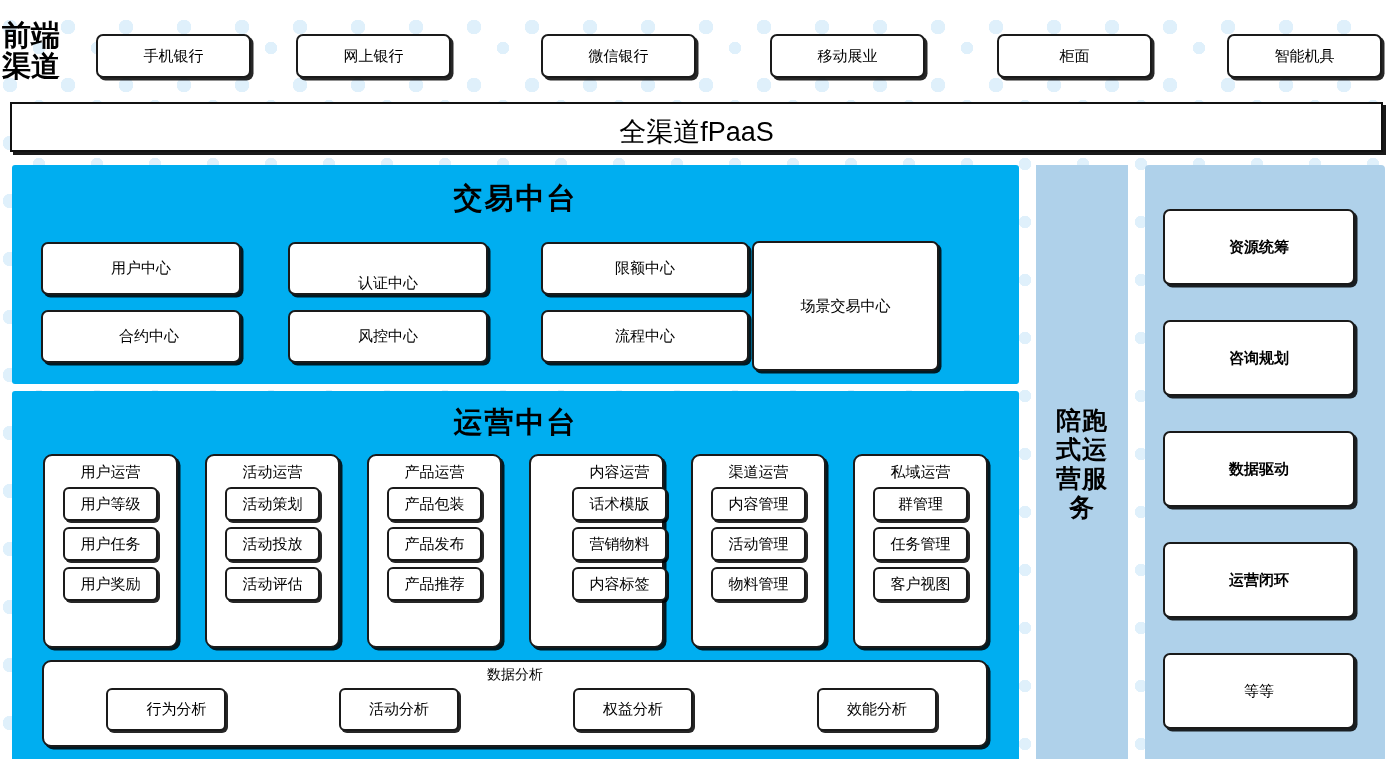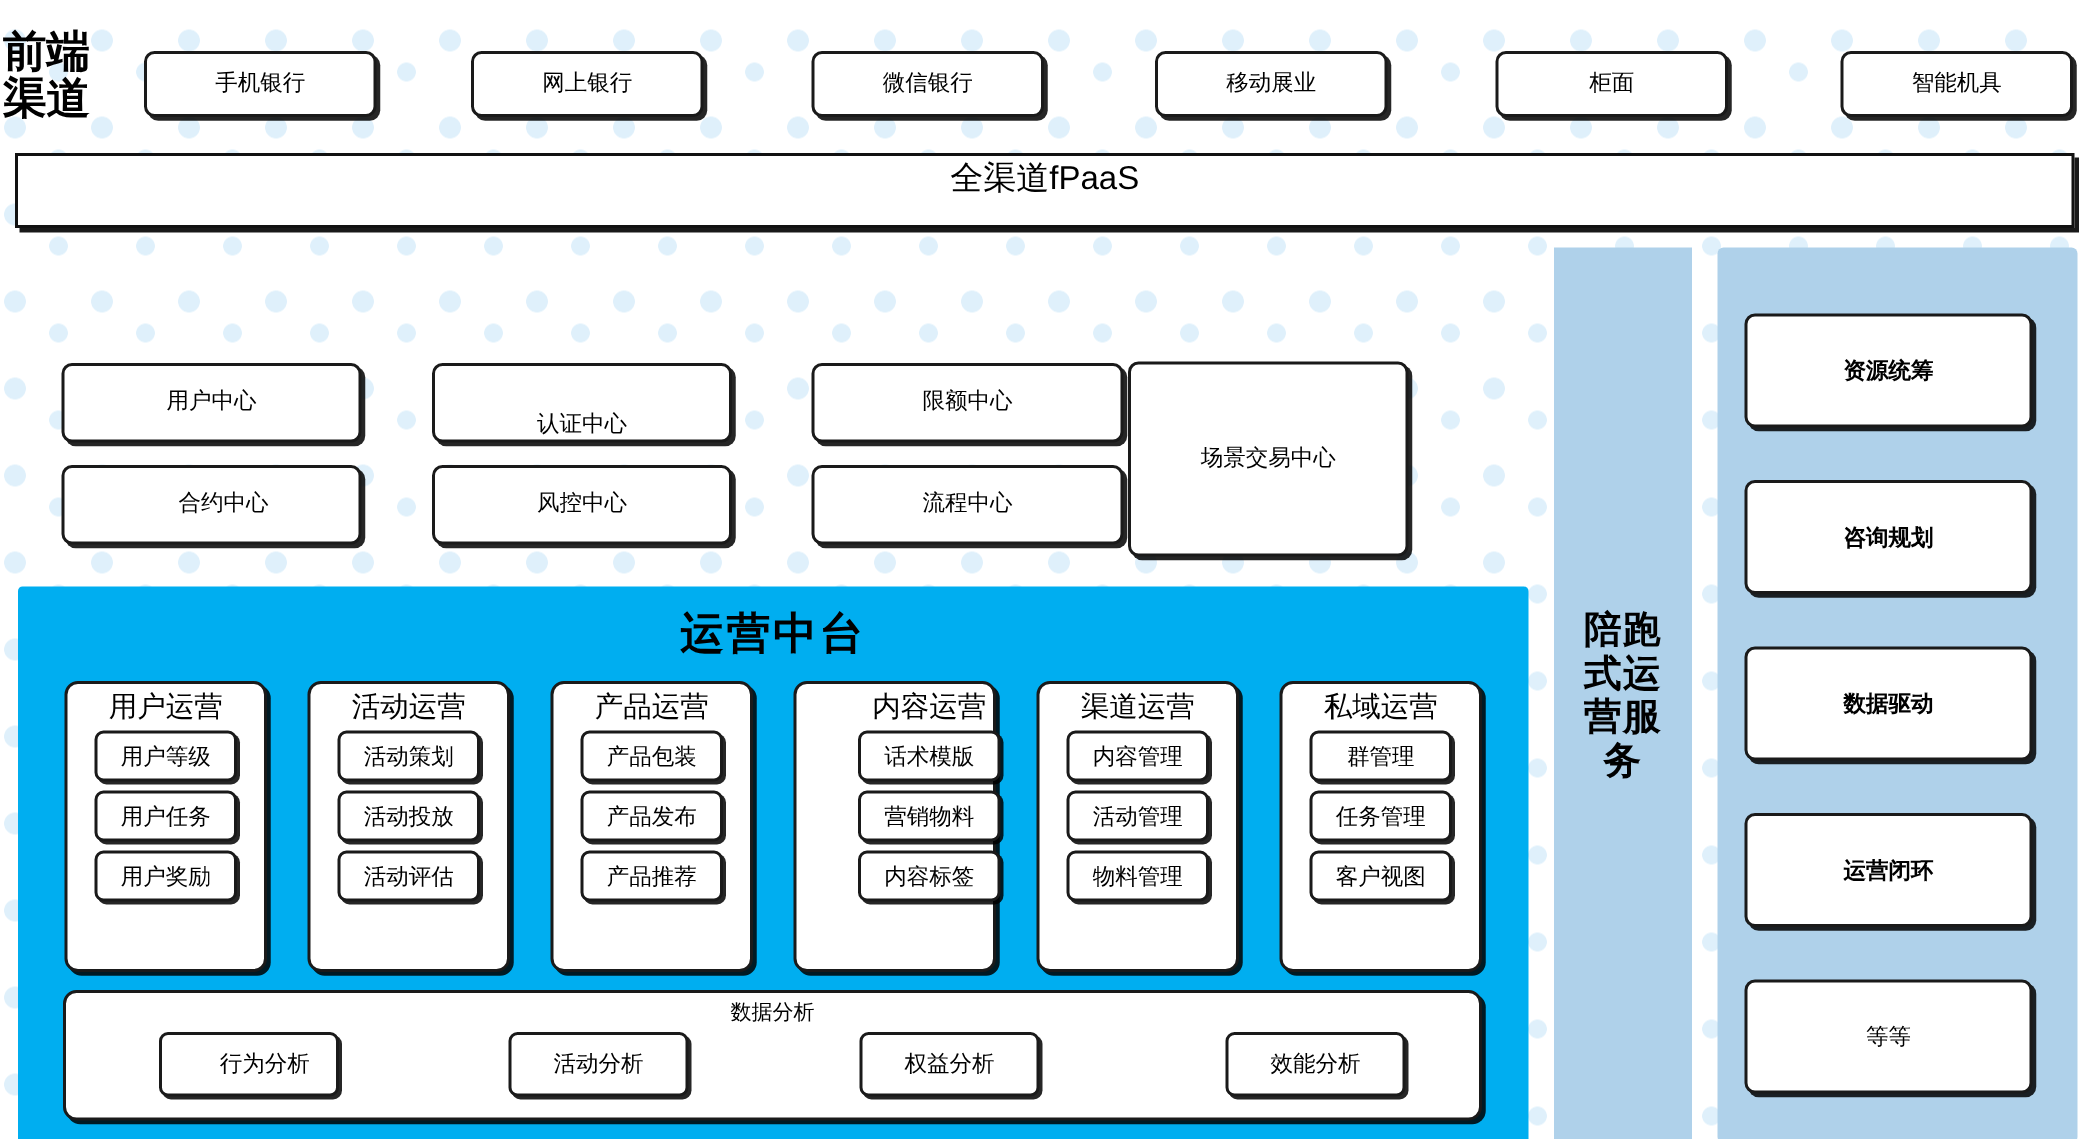--- a/index.html
+++ b/index.html
@@ -66,23 +66,23 @@
   #fpaas-banner {
     position: absolute;
     left: 10px;
     top: 85px;
     width: 1373px;
     height: 50px;
     background: #ffffff;
     border: 2px solid #111;
     box-sizing: border-box;
     display: flex;
-    align-items: flex-start;
-    justify-content: center;
-    font-size: 22px;
+    align-items: flex-end;
+    justify-content: center;
+    font-size: 27px;
     box-shadow: 3px 3px 0 rgba(0,0,0,0.9);
   }
 
   
   .blue-panel {
     position: absolute;
     background: #00aef0;
     box-sizing: border-box;
     border-radius: 3px;
   }
@@ -114,21 +114,21 @@
     border: 2px solid #1a1a1a;
     border-radius: 9px;
     box-sizing: border-box;
     box-shadow: 2.5px 2.5px 0 rgba(0,0,0,0.85);
     display: flex;
     flex-direction: column;
     align-items: center;
     padding-top: 5px;
   }
   .ops-col-title {
-    font-size: 19px;
+    font-size: 15px;
     line-height: 22px;
     color: #000;
     margin-bottom: 4px;
   }
   .ops-item {
     width: 95px;
     height: 34px;
     margin-bottom: 6px;
     background: #fff;
     border: 2px solid #1a1a1a;
@@ -238,41 +238,44 @@
 
   <div id="channel-label">
     <div>前端</div>
     <div>渠道</div>
   </div>
 
   <div id="channel-row">
       <div class="card channel-box" style="left: 96px; width: 155px;">
         <span>手机银行</span>
       </div>
-      <div class="card channel-box" style="left: 314px; width: 155px;">
+      <div class="card channel-box" style="left: 296px; width: 155px;">
         <span>网上银行</span>
       </div>
       <div class="card channel-box" style="left: 541px; width: 155px;">
         <span>微信银行</span>
       </div>
       <div class="card channel-box" style="left: 770px; width: 155px;">
         <span>移动展业</span>
       </div>
       <div class="card channel-box" style="left: 997px; width: 155px;">
         <span>柜面</span>
       </div>
       <div class="card channel-box" style="left: 1227px; width: 155px;">
         <span>智能机具</span>
       </div>
     </div>
 
   <div id="fpaas-banner">
     <span>全渠道fPaaS</span>
   </div>
 
+  <div id="trade-panel" class="blue-panel">
+    <div id="trade-title" class="panel-title">交易中台</div>
+  </div>
   <div id="trade-boxes">
       <div class="card" style="left: 41px; top: 225px; width: 200px; height: 53px;">
         <span>用户中心</span>
       </div>
       <div class="card" style="left: 288px; top: 225px; width: 200px; height: 53px; align-items: flex-end;">
         <span>认证中心</span>
       </div>
       <div class="card" style="left: 541px; top: 225px; width: 208px; height: 53px;">
         <span>限额中心</span>
       </div>

